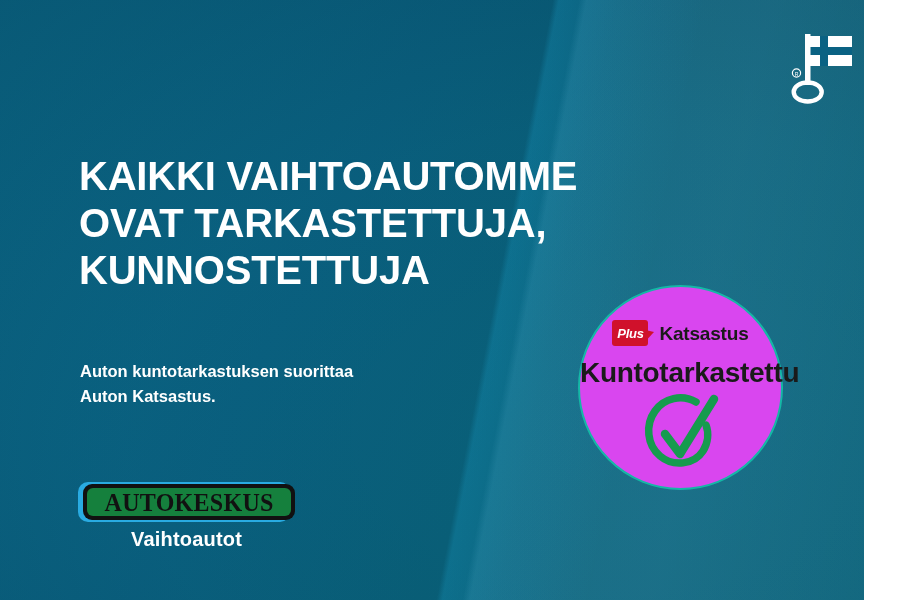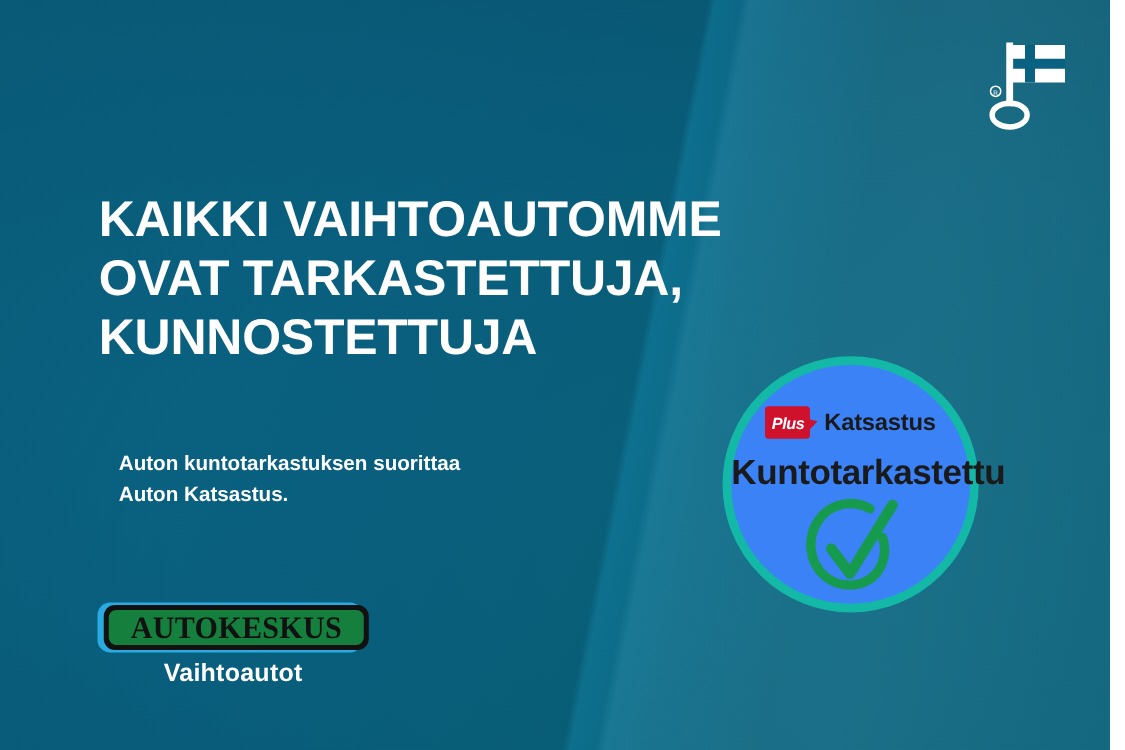--- a/index.html
+++ b/index.html
@@ -8,25 +8,26 @@
     padding: 0;
     background: #ffffff;
   }
   body {
     font-family: "Liberation Sans", sans-serif;
   }
 
   
   #banner {
     position: relative;
-    width: 888px;
+    width: 820px;
     height: 600px;
     overflow: hidden;
     background: #0a6583;
     user-select: none;
+    padding-left: 44px;
   }
 
   
   .bg-base {
     position: absolute;
     inset: 0;
     background: linear-gradient(118deg, #0b6b8c 0%, #0a6282 38%, #096079 62%, #0a6279 100%);
   }
   
   .bg-vignette {
@@ -88,21 +89,21 @@
   .subtitle {
     position: absolute;
     left: 80px;
     top: 342px;
     width: 430px;
     color: #ffffff;
     font-size: 16.5px;
     line-height: 25px;
     font-weight: 700;
   }
-  .subtitle .sub-line { display: block; margin-left: 15px; }
+  .subtitle .sub-line { display: block; }
 
   
   .logo-wrap {
     position: absolute;
     left: 78px;
     top: 482px;
     width: 230px;
     height: 76px;
   }
   .logo-plate-shadow {
@@ -156,22 +157,22 @@
   }
 
   
   .badge {
     position: absolute;
     left: 578px;
     top: 285px;
     width: 205px;
     height: 205px;
     border-radius: 50%;
-    background: #3b82f6;
-    border: 7px solid #14b8a6;
+    background: #d946ef;
+    border: 2px solid #14b8a6;
     box-sizing: border-box;
   }
   .badge-brand {
     position: absolute;
     left: 0; right: 0;
     top: 33px;
     display: flex;
     align-items: center;
     justify-content: center;
     gap: 5px;

